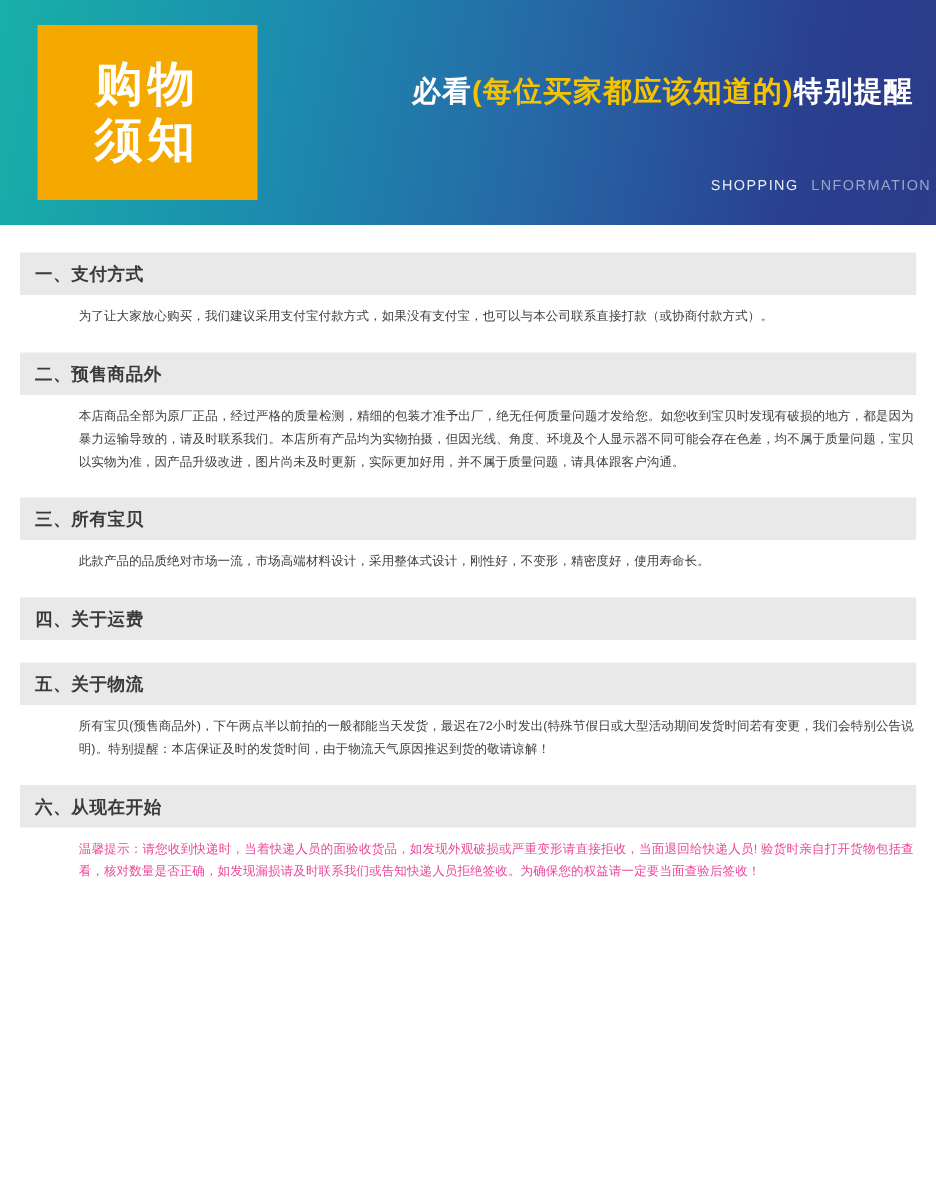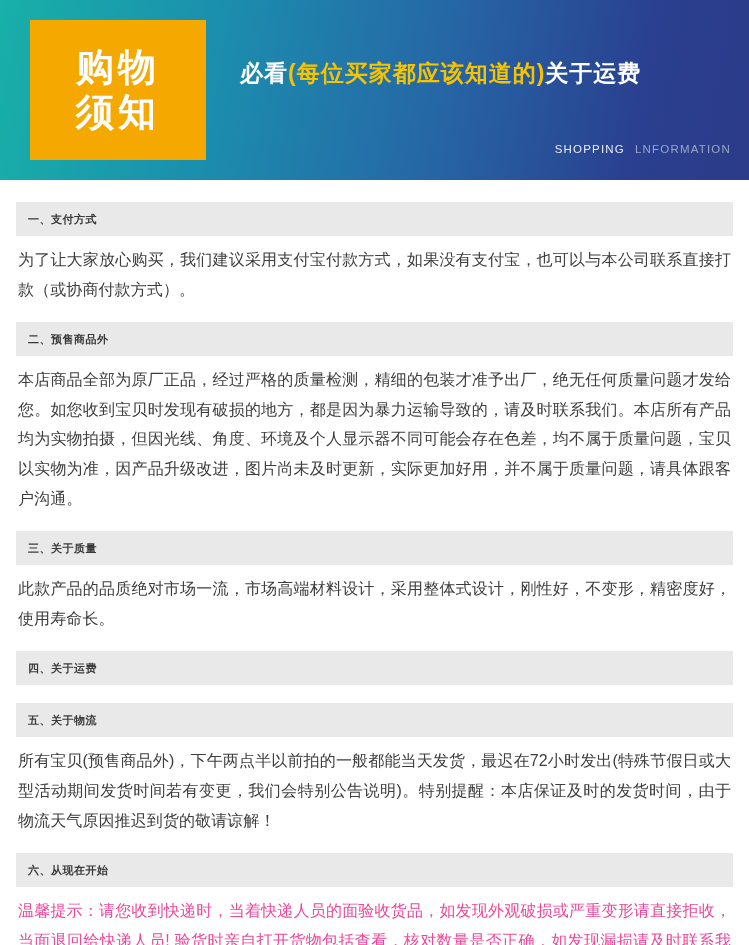--- a/index.html
+++ b/index.html
@@ -15,20 +15,21 @@
     overflow: hidden;
   }
 
   
   .banner {
     position: relative;
     width: 749px;
     height: 180px;
     background: linear-gradient(100deg, #18b0a8 0%, #1b8fae 28%, #2667a6 58%, #2a3f8f 85%, #2c3b8a 100%);
     overflow: hidden;
+    text-align: right;
   }
   .banner-badge {
     position: absolute;
     left: 30px;
     top: 20px;
     width: 176px;
     height: 140px;
     background: #f5a800;
     display: flex;
     flex-direction: column;
@@ -52,21 +53,21 @@
     font-size: 23px;
     font-weight: bold;
     letter-spacing: 1px;
     white-space: nowrap;
   }
   .banner-title .hl {
     color: #f5c300;
   }
   .banner-sub {
     position: absolute;
-    right: 18px;
+    right: 4px;
     top: 143px;
     font-size: 11.5px;
     letter-spacing: 1.2px;
     color: #c9cfe0;
   }
   .banner-sub .s1 { color: #e8ecf5; }
   .banner-sub .s2 { color: #9aa6c4; margin-left: 10px; }
 
   
   .content {
@@ -76,67 +77,68 @@
     margin-top: 18px;
   }
   .section:first-child {
     margin-top: 22px;
   }
   .sec-head {
     background: #e9e9e9;
     height: 34px;
     line-height: 34px;
     padding-left: 12px;
-    font-size: 11px;
+    font-size: 14px;
     font-weight: bold;
     color: #3a3a3a;
     letter-spacing: 0.5px;
   }
   .sec-body {
-    font-size: 16px;
+    font-size: 10px;
     line-height: 1.85;
     color: #3d3d3d;
     padding: 9px 2px 0 2px;
     text-align: justify;
     letter-spacing: 0.1px;
+    margin-left: 45px;
   }
   .sec-body.green {
     color: #ec4899;
   }
 </style>
 </head>
 <body>
 
 <div class="banner">
   <div class="banner-badge">
     <div class="line">购物</div>
     <div class="line">须知</div>
   </div>
   <div class="banner-title">
-    <span>必看</span><span class="hl">(每位买家都应该知道的)</span><span>关于运费</span>
+    <span>必看</span><span class="hl">(每位买家都应该知道的)</span><span>特别提醒</span>
   </div>
   <div class="banner-sub">
     <span class="s1">SHOPPING</span><span class="s2">LNFORMATION</span>
   </div>
 </div>
 
 <div class="content">
 
   <div class="section">
     <div class="sec-head">一、支付方式</div>
     <div class="sec-body">为了让大家放心购买，我们建议采用支付宝付款方式，如果没有支付宝，也可以与本公司联系直接打款（或协商付款方式）。</div>
   </div>
 
   <div class="section">
     <div class="sec-head">二、预售商品外</div>
     <div class="sec-body">本店商品全部为原厂正品，经过严格的质量检测，精细的包装才准予出厂，绝无任何质量问题才发给您。如您收到宝贝时发现有破损的地方，都是因为暴力运输导致的，请及时联系我们。本店所有产品均为实物拍摄，但因光线、角度、环境及个人显示器不同可能会存在色差，均不属于质量问题，宝贝以实物为准，因产品升级改进，图片尚未及时更新，实际更加好用，并不属于质量问题，请具体跟客户沟通。</div>
   </div>
 
   <div class="section">
-    <div class="sec-head">三、关于质量</div>
+    <div class="sec-head">三、所有宝贝</div>
     <div class="sec-body">此款产品的品质绝对市场一流，市场高端材料设计，采用整体式设计，刚性好，不变形，精密度好，使用寿命长。</div>
   </div>
 
   <div class="section">
     <div class="sec-head">四、关于运费</div>
   </div>
 
   <div class="section">
     <div class="sec-head">五、关于物流</div>
     <div class="sec-body">所有宝贝(预售商品外)，下午两点半以前拍的一般都能当天发货，最迟在72小时发出(特殊节假日或大型活动期间发货时间若有变更，我们会特别公告说明)。特别提醒：本店保证及时的发货时间，由于物流天气原因推迟到货的敬请谅解！</div>

